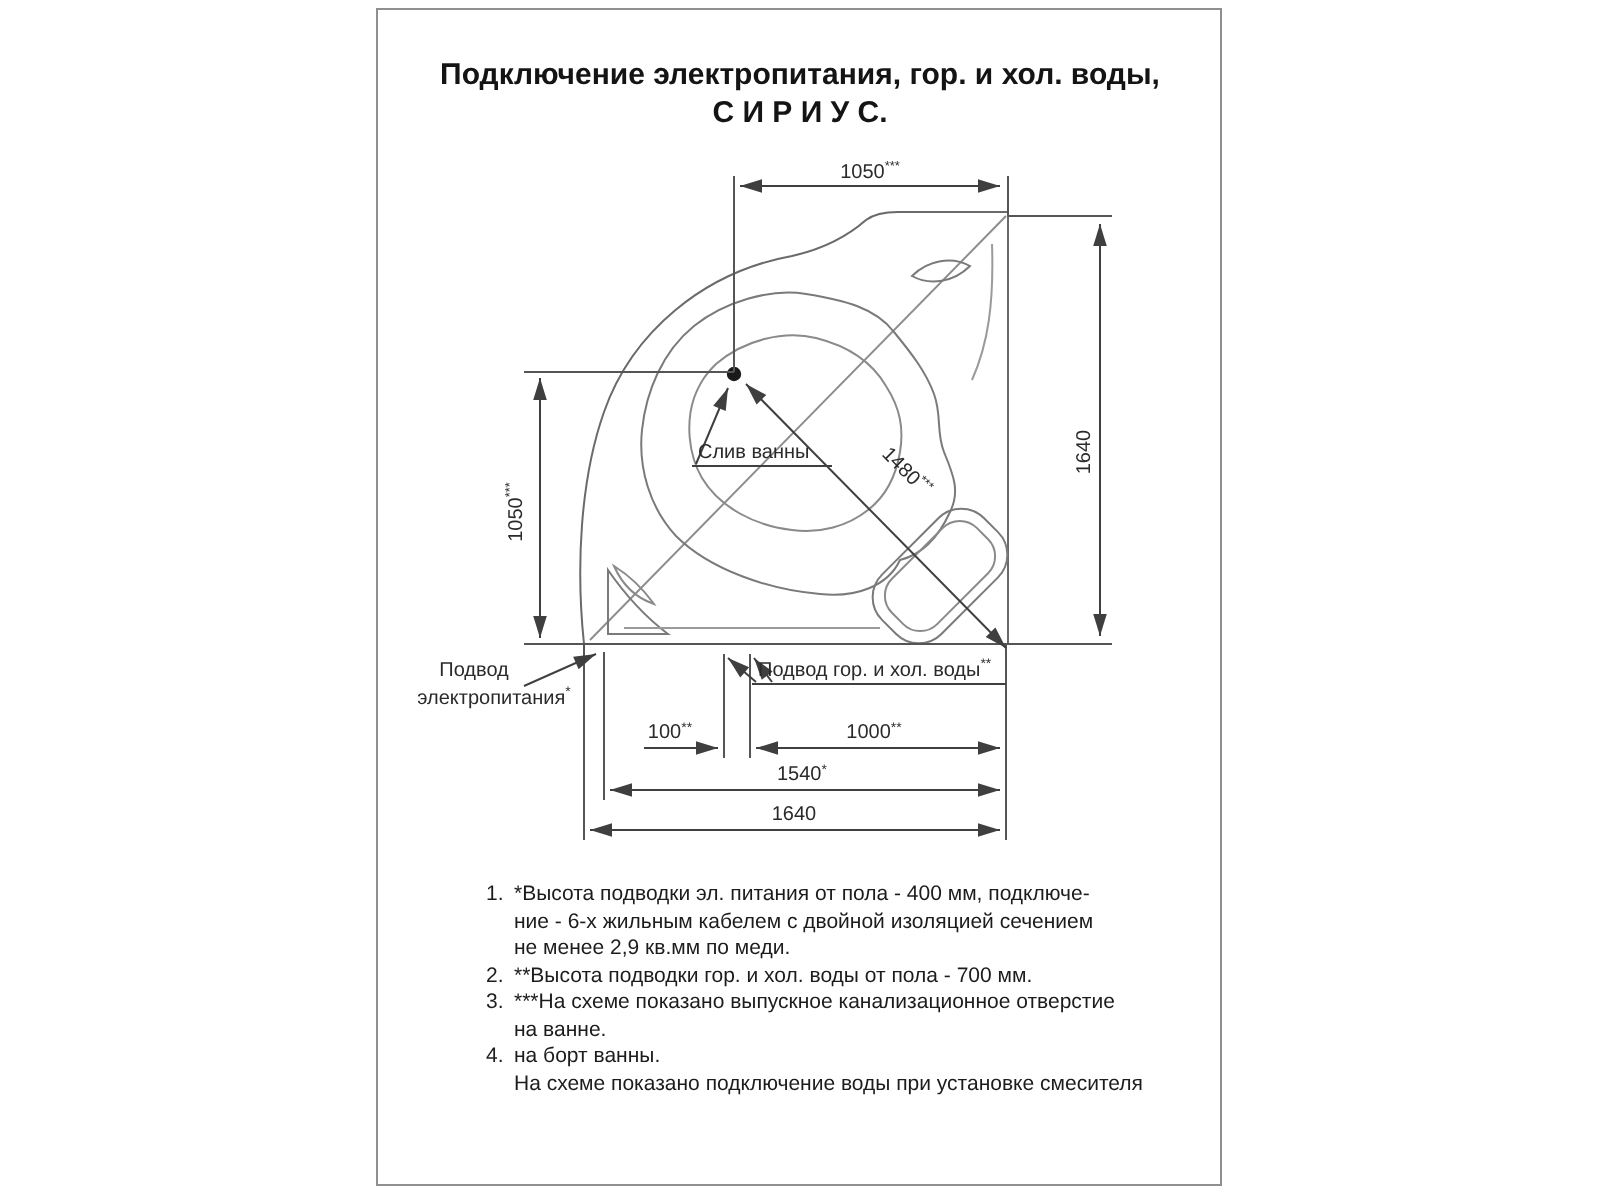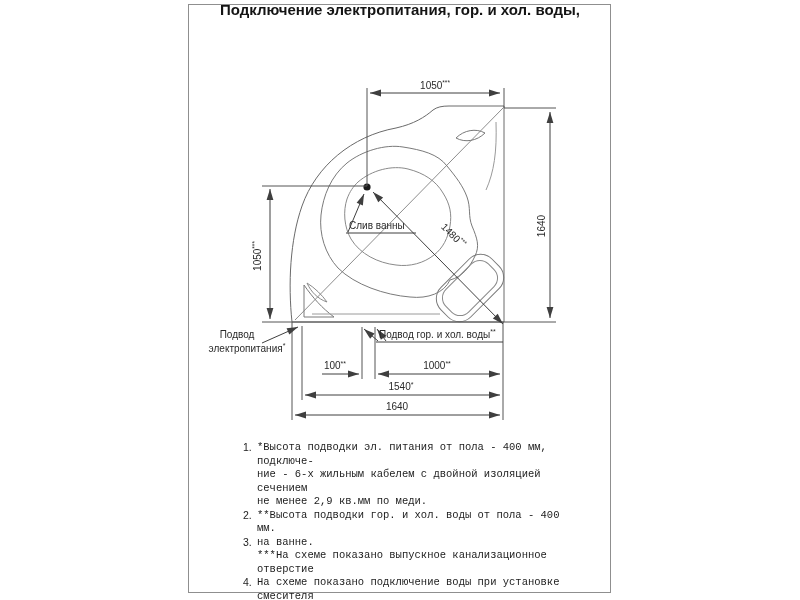--- a/index.html
+++ b/index.html
@@ -1,32 +1,33 @@
 <!DOCTYPE html>
 <html><head>
 <meta charset="utf-8">
 <style>
   html,body{margin:0;padding:0;background:#ffffff;}
   body{width:800px;height:600px;position:relative;font-family:"Liberation Sans","DejaVu Sans",sans-serif;overflow:hidden;}
   .page{position:absolute;left:188px;top:4px;width:423px;height:589px;border:1px solid #8f8f8f;background:#fff;box-sizing:border-box;}
-  .title{position:absolute;left:188px;top:0;width:424px;text-align:center;font-size:15px;font-weight:bold;color:#141414;line-height:19px;}
+  .title{position:absolute;left:188px;top:28px;width:424px;text-align:center;font-size:15px;font-weight:bold;color:#141414;line-height:19px;}
   svg{position:absolute;left:0;top:0;}
   svg text{font-family:"Liberation Sans","DejaVu Sans",sans-serif;font-size:10px;fill:#2a2a2a;}
   .notes{position:absolute;left:243px;top:441px;width:340px;font-size:10.5px;color:#1c1c1c;line-height:13.5px;}
   .note{display:flex;}
   .note-num{width:14px;flex:0 0 14px;}
-  .note-lines{flex:1;font-family:Liberation Mono, monospace;}
+  .note-lines{flex:1;}
 </style>
 </head>
 <body>
 
 <div class="page"></div>
 
 <div class="title">
   <div>Подключение электропитания, гор. и хол. воды,</div>
+  <div>С И Р И У С.</div>
 </div>
 
 <svg width="800" height="600" viewBox="0 0 800 600">
   <defs>
     <marker id="ah" markerWidth="14" markerHeight="10" refX="12" refY="5" orient="auto-start-reverse" markerUnits="userSpaceOnUse">
       <path d="M1,1.6 L12,5 L1,8.4 Z" fill="#3f3f3f"></path>
     </marker>
   </defs>
 
   <g stroke="#6a6a6a" fill="none" stroke-width="1">
@@ -106,30 +107,30 @@
     <span class="note-num">1.</span>
     <span class="note-lines">
       <div>*Высота подводки эл. питания от пола - 400 мм, подключе-</div>
       <div>ние - 6-х жильным кабелем с двойной изоляцией сечением</div>
       <div>не менее 2,9 кв.мм по меди.</div>
     </span>
   </div>
   <div class="note">
     <span class="note-num">2.</span>
     <span class="note-lines">
-      <div>**Высота подводки гор. и хол. воды от пола - 400 мм.</div>
+      <div>**Высота подводки гор. и хол. воды от пола - 700 мм.</div>
     </span>
   </div>
   <div class="note">
     <span class="note-num">3.</span>
     <span class="note-lines">
+      <div>***На схеме показано выпускное канализационное отверстие</div>
       <div>на ванне.</div>
-      <div>***На схеме показано выпускное канализационное отверстие</div>
     </span>
   </div>
   <div class="note">
     <span class="note-num">4.</span>
     <span class="note-lines">
+      <div>на борт ванны.</div>
       <div>На схеме показано подключение воды при установке смесителя</div>
-      <div>на борт ванны.</div>
     </span>
   </div>
 </div>
 
 </body></html>

